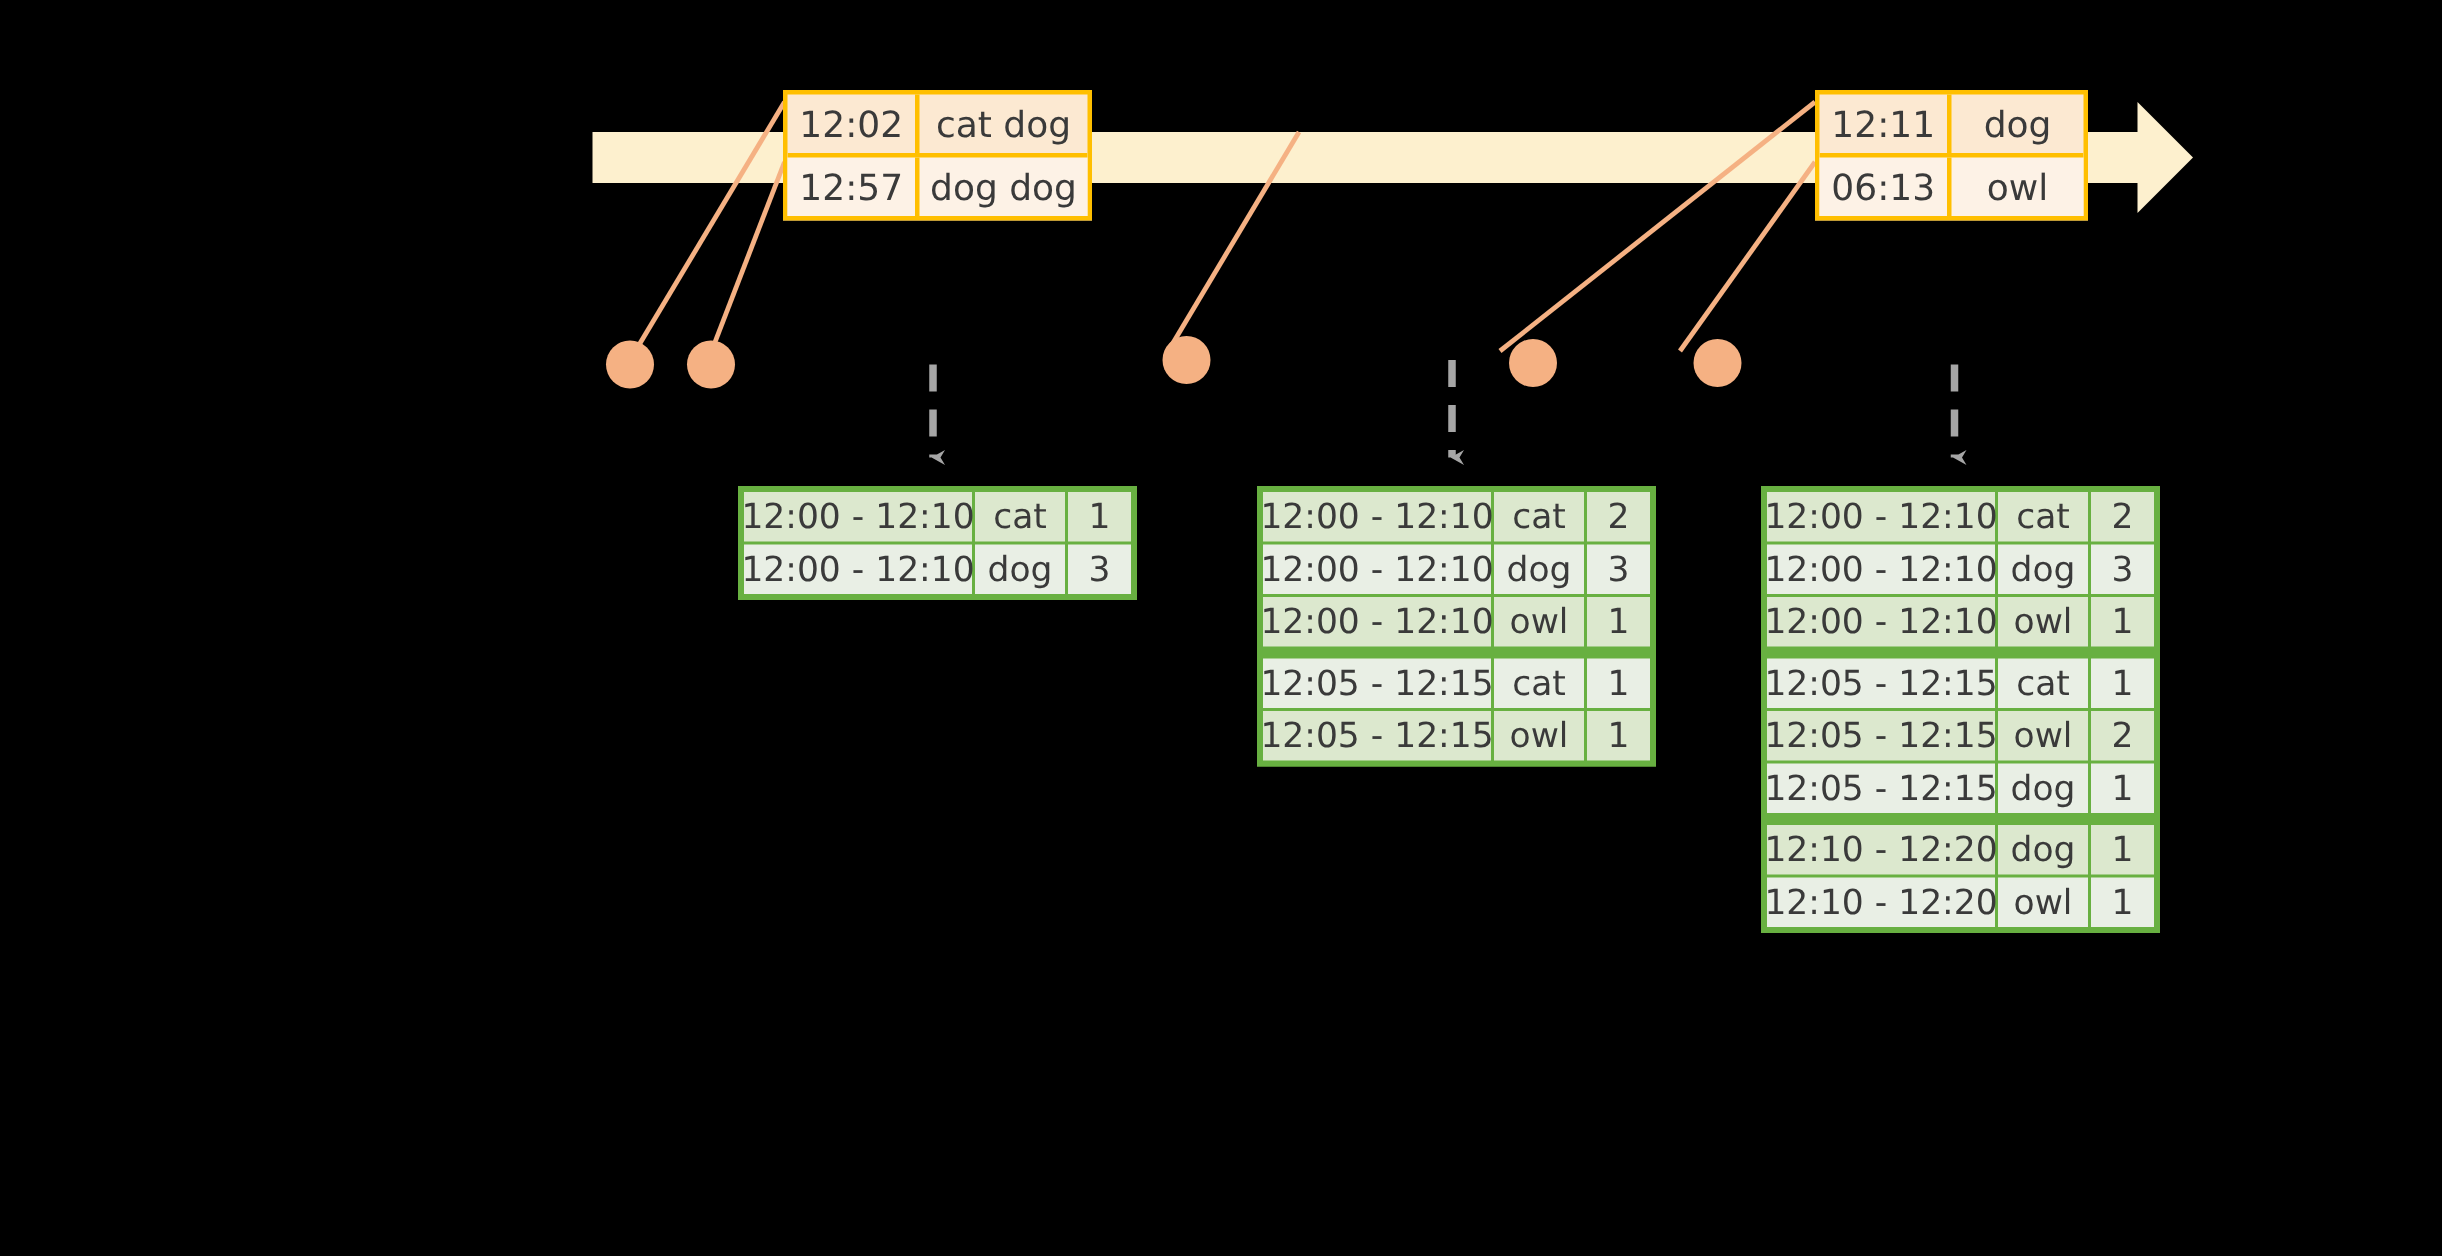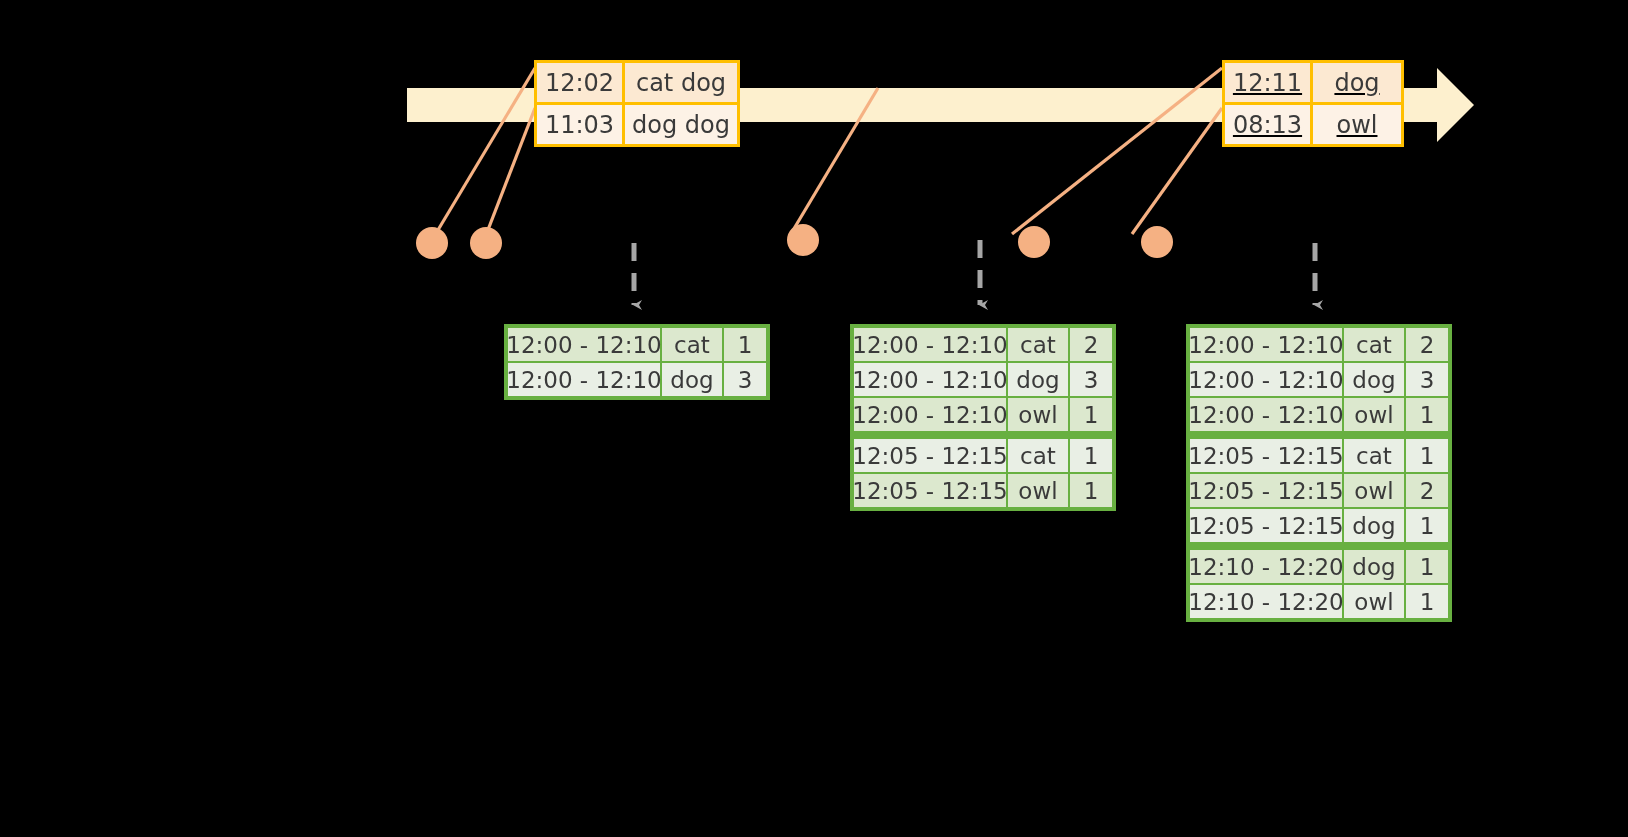--- a/index.html
+++ b/index.html
@@ -1,20 +1,20 @@
 <!DOCTYPE html>
 <html><head>
 <meta charset="utf-8">
 <style>
   html,body{margin:0;padding:0;background:#000;}
   body{
     font-family:"DejaVu Sans", sans-serif;
     width:1628px;height:837px;position:relative;overflow:hidden;
   }
-  #stage{position:absolute;left:12px;top:0;width:1485px;height:837px;}
+  #stage{position:absolute;left:0;top:0;width:1485px;height:837px;}
   svg.layer{position:absolute;left:0;top:0;width:1628px;height:837px;pointer-events:none;}
 
   
   .evt-box{
     position:absolute;
     border:3px solid #FFBF00;
     box-sizing:border-box;
     background:#FCE9D2;
   }
   .evt-row{
@@ -95,33 +95,33 @@
       <line x1="1303" y1="243" x2="1303" y2="305"></line>
     </g>
   </svg>
 
   <div class="evt-box" style="left:522px;top:60px;width:206px;">
     <div class="evt-row">
       <div class="evt-time">12:02</div>
       <div class="evt-words">cat dog</div>
     </div>
     <div class="evt-row alt">
-      <div class="evt-time">11:03</div>
+      <div class="evt-time">12:57</div>
       <div class="evt-words">dog dog</div>
     </div>
   </div>
 
 
-  <div class="evt-box" style="left:1210px;top:60px;width:182px;text-decoration:underline;">
+  <div class="evt-box" style="left:1210px;top:60px;width:182px;">
     <div class="evt-row">
       <div class="evt-time">12:11</div>
       <div class="evt-words">dog</div>
     </div>
     <div class="evt-row alt">
-      <div class="evt-time">08:13</div>
+      <div class="evt-time">06:13</div>
       <div class="evt-words">owl</div>
     </div>
   </div>
 
   <div class="gtable" id="gt0" style="left:492px;top:324px;">
       <div class="grow">
         <div class="gcell c-win">12:00 - 12:10</div>
         <div class="gcell c-word">cat</div>
         <div class="gcell c-num">1</div>
       </div>

